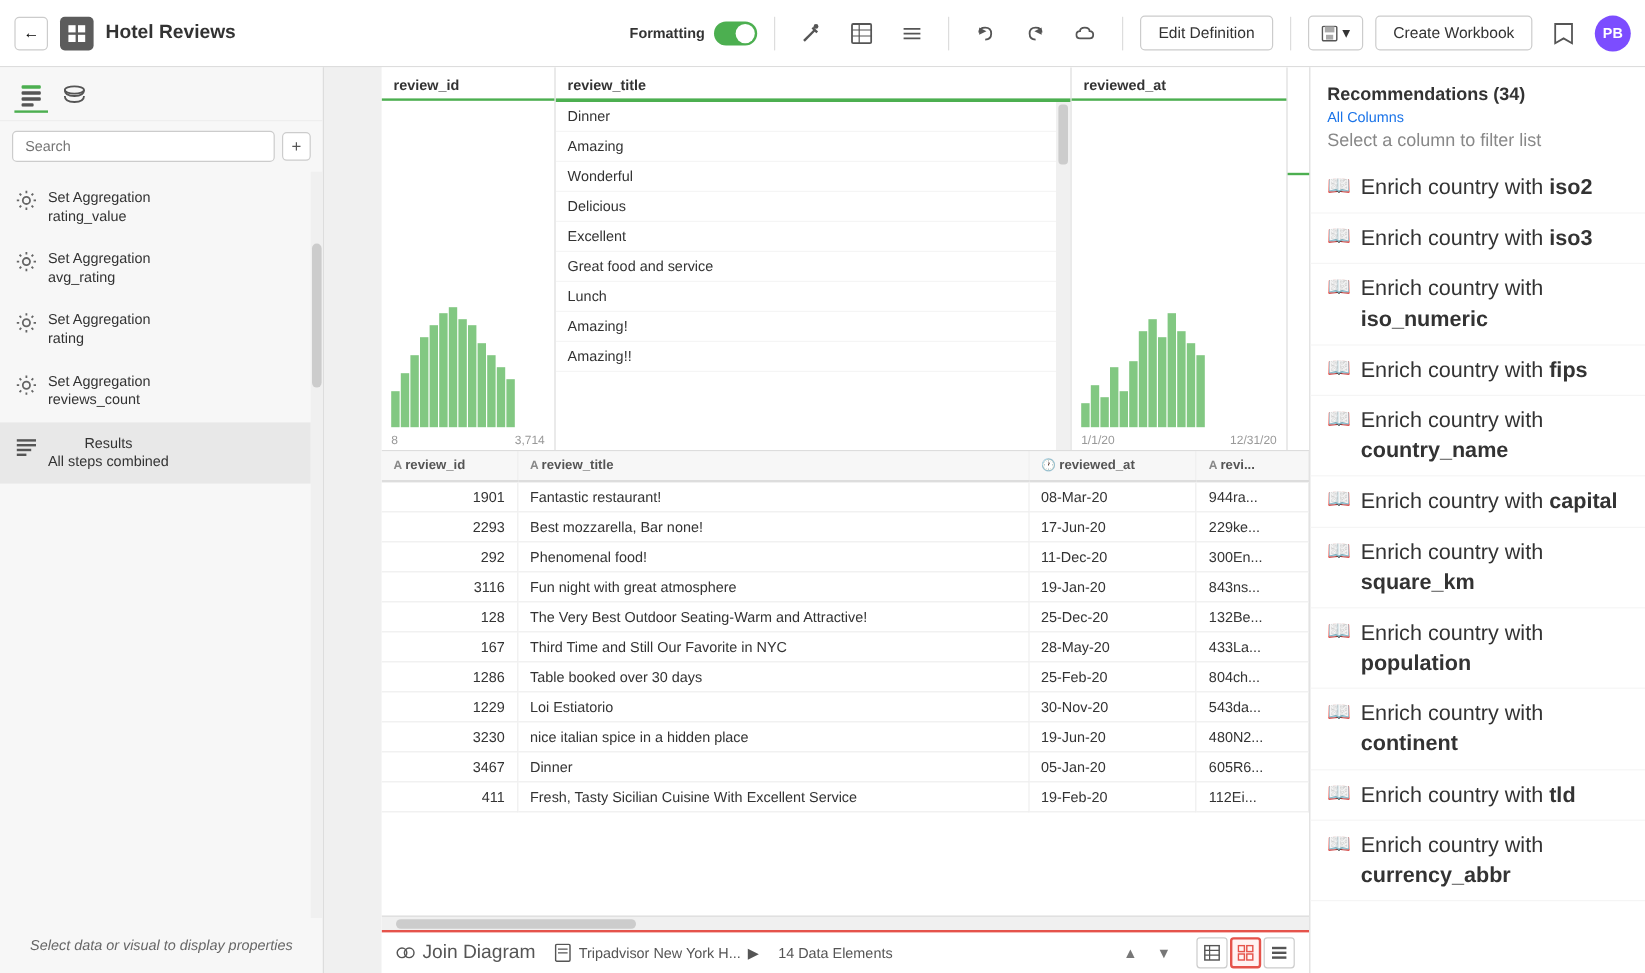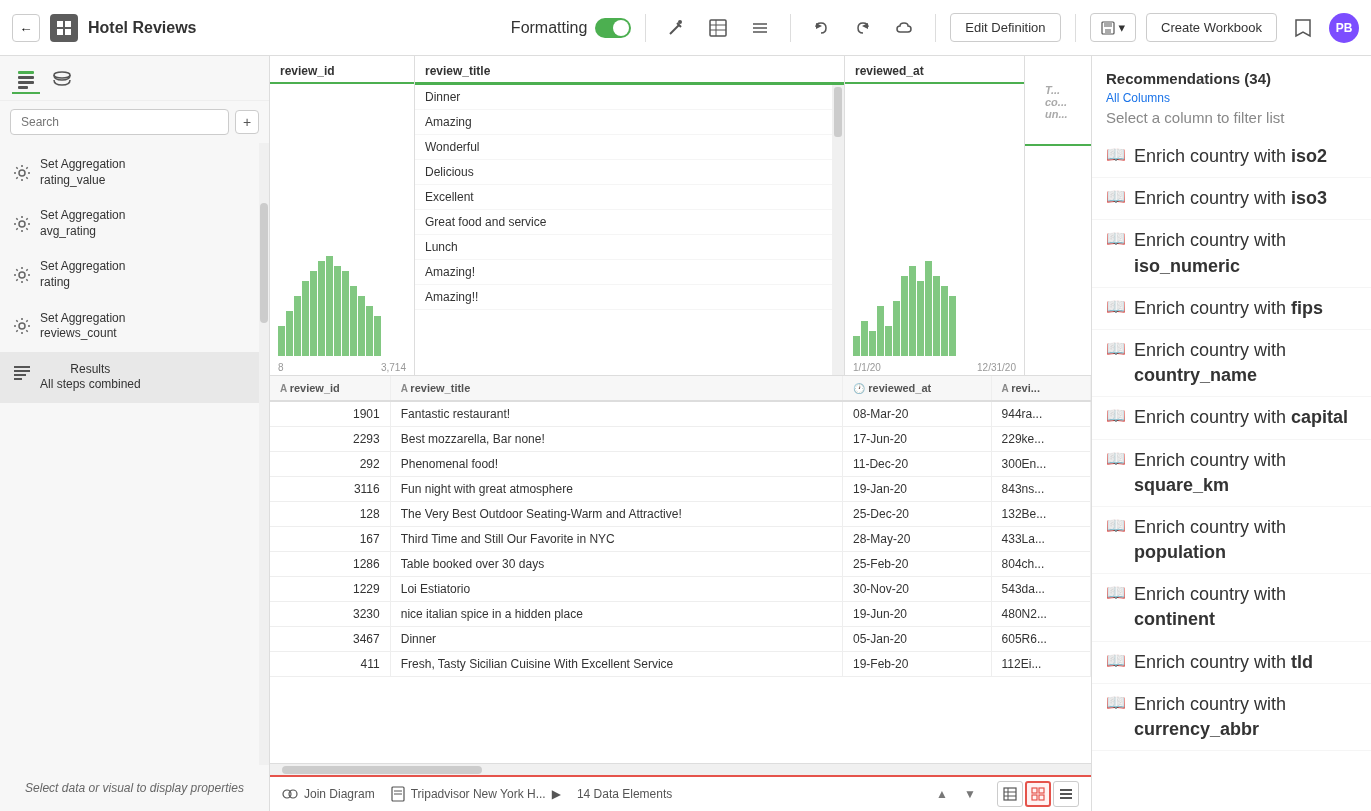--- a/index.html
+++ b/index.html
@@ -9,21 +9,21 @@
     .header {
       display: flex; align-items: center; height: 56px;
       background: #fff; border-bottom: 1px solid #ddd;
       padding: 0 12px; gap: 10px;
     }
     .header-back { width: 28px; height: 28px; border: 1px solid #ccc; border-radius: 4px; display: flex; align-items: center; justify-content: center; cursor: pointer; background: #fff; }
     .header-logo { width: 28px; height: 28px; background: #5c5c5c; border-radius: 4px; display: flex; align-items: center; justify-content: center; }
     .header-title { font-size: 16px; font-weight: 600; color: #333; flex: none; }
     .header-spacer { flex: 1; }
     .formatting-toggle { display: flex; align-items: center; gap: 8px; }
-    .formatting-label { font-size: 16px; color: #333; }
+    .formatting-label { font-size: 12px; color: #333; font-weight: bold; }
     .toggle-switch { width: 36px; height: 20px; background: #4caf50; border-radius: 10px; position: relative; cursor: pointer; }
     .toggle-knob { width: 16px; height: 16px; background: #fff; border-radius: 50%; position: absolute; top: 2px; right: 2px; }
     .header-icon-btn { width: 32px; height: 32px; display: flex; align-items: center; justify-content: center; cursor: pointer; border-radius: 4px; color: #555; font-size: 16px; }
     .btn-edit-def { background: #fff; border: 1px solid #ccc; border-radius: 4px; padding: 6px 14px; font-size: 13px; cursor: pointer; color: #333; }
     .btn-save { background: #fff; border: 1px solid #ccc; border-radius: 4px; padding: 6px 10px; font-size: 13px; cursor: pointer; color: #333; display: flex; align-items: center; gap: 4px; }
     .btn-create-wb { background: #fff; border: 1px solid #ccc; border-radius: 4px; padding: 6px 14px; font-size: 13px; cursor: pointer; color: #333; }
     .btn-bookmark { width: 32px; height: 32px; display: flex; align-items: center; justify-content: center; cursor: pointer; }
     .avatar { width: 30px; height: 30px; border-radius: 50%; background: #7c4dff; display: flex; align-items: center; justify-content: center; color: #fff; font-size: 12px; font-weight: bold; }
 
     
@@ -31,31 +31,31 @@
 
     
     .sidebar { width: 270px; background: #f7f7f7; border-right: 1px solid #ddd; display: flex; flex-direction: column; flex-shrink: 0; }
     .sidebar-icons { display: flex; gap: 8px; padding: 10px 12px 6px; border-bottom: 1px solid #eee; }
     .sidebar-icon { width: 28px; height: 28px; display: flex; align-items: center; justify-content: center; cursor: pointer; color: #555; }
     .sidebar-icon.active { border-bottom: 2px solid #4caf50; color: #333; }
     .sidebar-search-row { display: flex; align-items: center; padding: 8px 10px; gap: 6px; }
     .sidebar-search { flex: 1; padding: 5px 10px; border: 1px solid #ccc; border-radius: 4px; font-size: 12px; background: #fff; }
     .sidebar-add-btn { width: 24px; height: 24px; border: 1px solid #ccc; border-radius: 4px; background: #fff; display: flex; align-items: center; justify-content: center; cursor: pointer; color: #555; font-size: 14px; }
     .sidebar-list { flex: 1; overflow-y: auto; padding: 4px 0; }
-    .sidebar-item { display: flex; align-items: center; gap: 8px; padding: 10px 12px; cursor: pointer; }
+    .sidebar-item { display: flex; align-items: flex-start; gap: 8px; padding: 10px 12px; cursor: pointer; }
     .gear-icon { width: 20px; height: 20px; color: #666; }
     .sidebar-item-text { font-size: 12px; line-height: 1.3; color: #333; }
     .sidebar-item-label { font-weight: 500; }
     .sidebar-results-item { display: flex; align-items: flex-start; gap: 8px; padding: 10px 12px; cursor: pointer; background: #e8e8e8; text-align: center; }
     .sidebar-scrollbar-area { width: 10px; background: #f0f0f0; position: relative; }
     .sidebar-scrollbar-thumb { width: 8px; height: 120px; background: #ccc; border-radius: 4px; position: absolute; top: 60px; left: 1px; }
     .sidebar-bottom { padding: 16px 12px; color: #666; font-size: 12px; text-align: center; font-style: italic; }
 
     
-    .content { flex: 1; display: flex; flex-direction: column; overflow: hidden; background: #fff; }
+    .content { flex: 1; display: flex; flex-direction: column; overflow: hidden; background: #fff; margin-left: 48px; }
 
     
     .columns-area { display: flex; height: 320px; border-bottom: 1px solid #ddd; position: relative; }
     .col-panel { min-width: 140px; border-right: 1px solid #ddd; display: flex; flex-direction: column; position: relative; }
     .col-header { padding: 8px 10px 4px; font-size: 12px; font-weight: 600; color: #333; border-bottom: 2px solid #4caf50; }
     .col-chart { flex: 1; padding: 4px 8px; display: flex; align-items: flex-end; gap: 1px; position: relative; }
     .bar { background: #82c882; display: inline-block; }
     .col-axis { display: flex; justify-content: space-between; padding: 2px 8px; font-size: 10px; color: #999; }
     
     
@@ -74,21 +74,21 @@
     td.num { text-align: right; }
     .col-type-a { color: #888; font-size: 10px; }
     .col-type-clock { color: #888; font-size: 10px; }
 
     
     .h-scrollbar { height: 12px; background: #f0f0f0; border-top: 1px solid #ddd; display: flex; align-items: center; padding: 0 4px; }
     .h-scrollbar-thumb { height: 8px; width: 200px; background: #ccc; border-radius: 4px; margin-left: 8px; }
 
     
     .footer { height: 36px; background: #fff; border-top: 2px solid #e5534b; display: flex; align-items: center; padding: 0 12px; gap: 16px; }
-    .footer-join { display: flex; align-items: center; gap: 6px; font-size: 12px; color: #555; cursor: pointer; }
+    .footer-join { display: flex; align-items: center; gap: 6px; font-size: 16px; color: #555; cursor: pointer; }
     .footer-file { display: flex; align-items: center; gap: 6px; font-size: 12px; color: #555; cursor: pointer; }
     .footer-elements { display: flex; gap: 6px; font-size: 12px; color: #555; cursor: pointer; }
     .footer-spacer { flex: 1; }
     .footer-arrows { display: flex; gap: 6px; }
     .footer-arrow { width: 22px; height: 22px; display: flex; align-items: center; justify-content: center; color: #777; cursor: pointer; }
     .footer-view-btns { display: flex; gap: 2px; }
     .footer-view-btn { width: 26px; height: 26px; display: flex; align-items: center; justify-content: center; border: 1px solid #ccc; border-radius: 3px; cursor: pointer; background: #fff; color: #555; }
     .footer-view-btn.active { border: 2px solid #e5534b; background: #fff2f2; }
 
     

